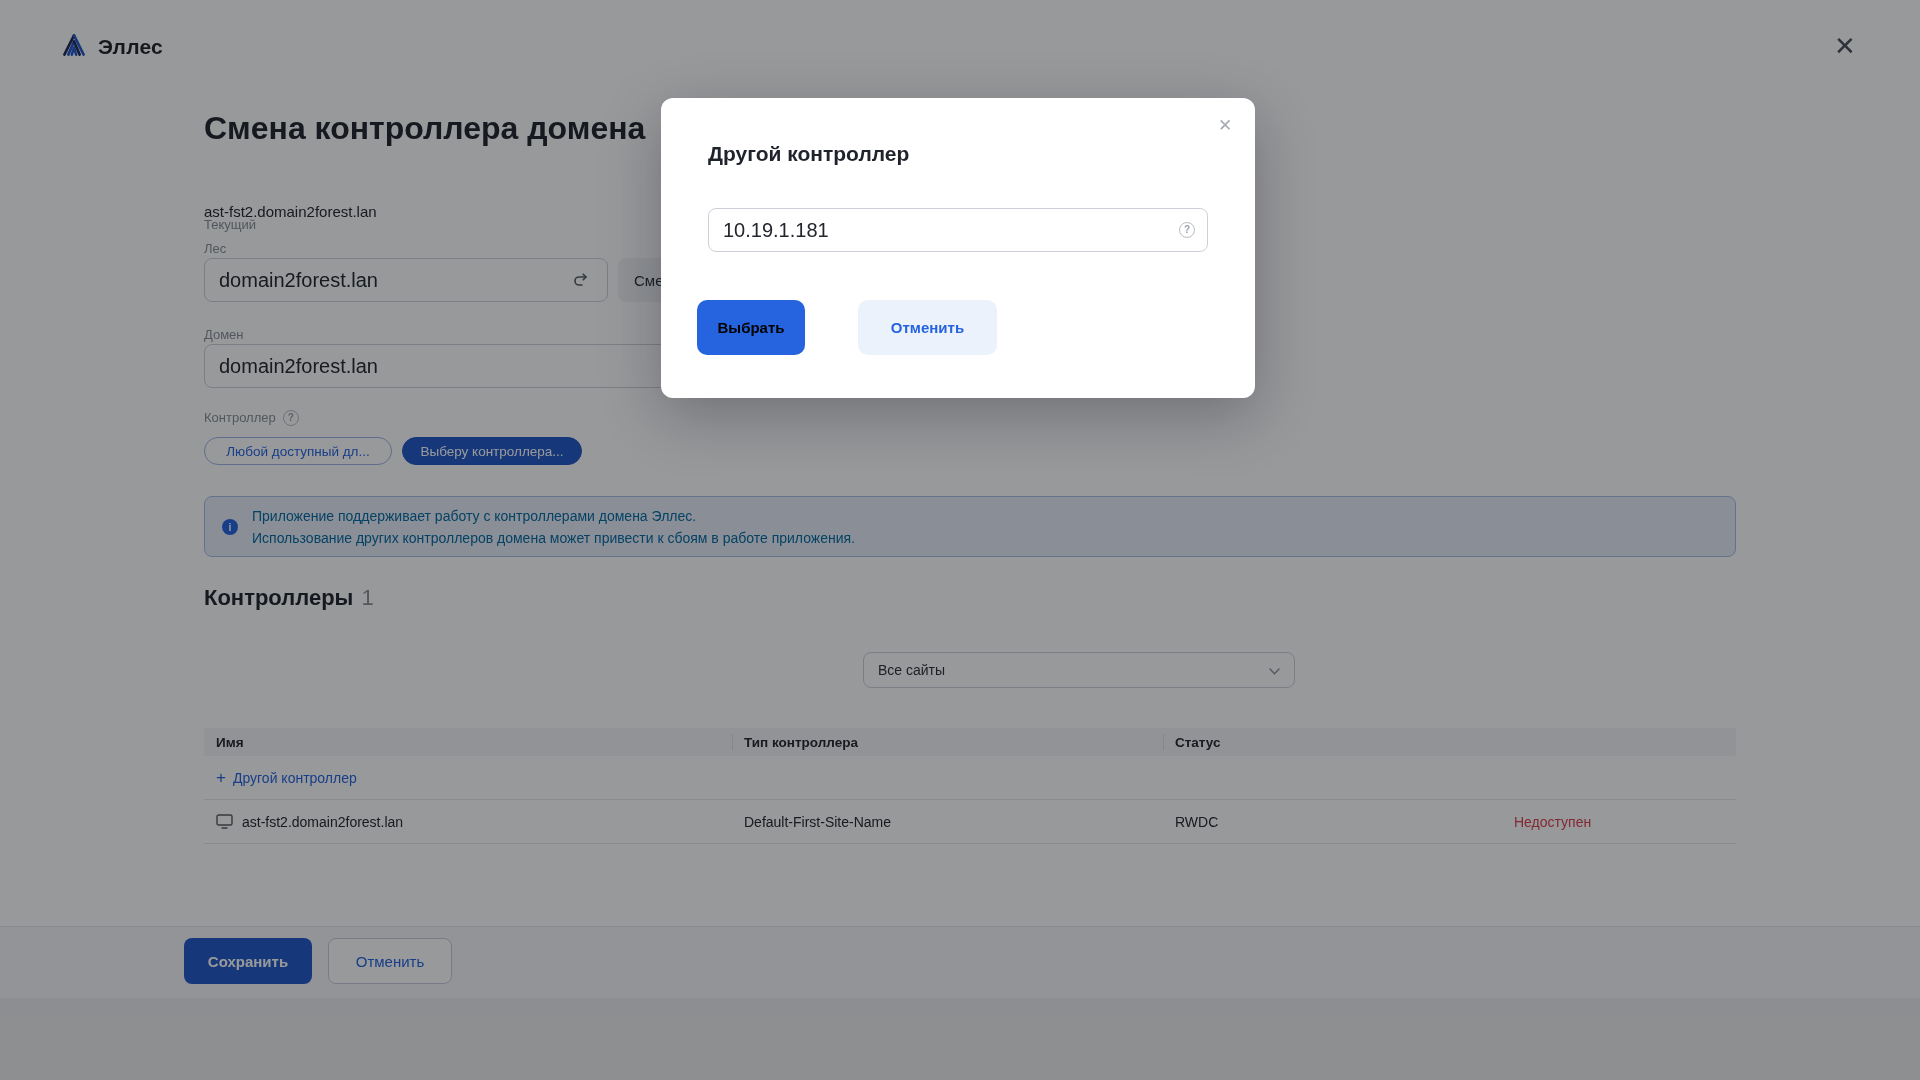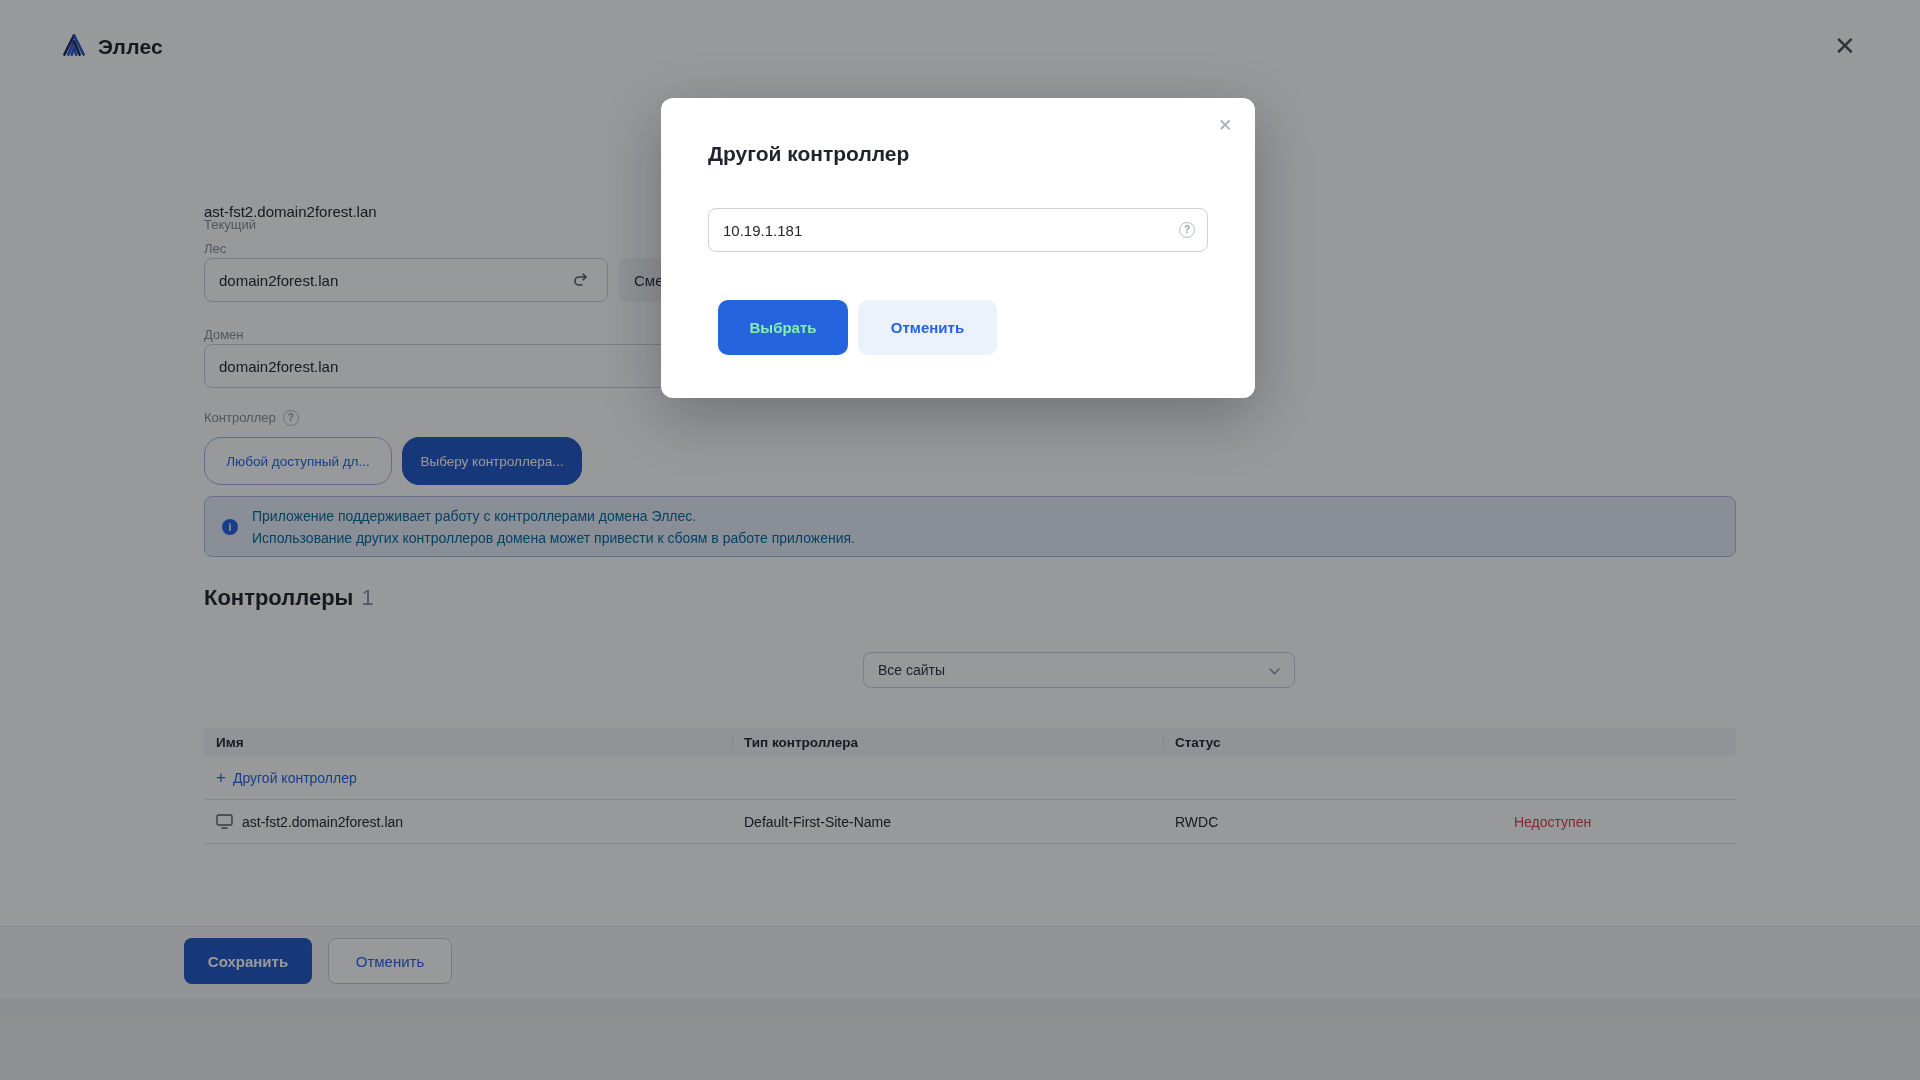--- a/index.html
+++ b/index.html
@@ -22,37 +22,37 @@
   .page-title { position:absolute; left:204px; top:110px; font-size:32px; font-weight:700; color:#1F232B; }
 
   .field-label { font-size:13px; color:#878D96; }
   .field-value { font-size:15px; color:#23262C; }
 
   .lbl-current { left:204px; top:184px;margin-top:33px; }
   .val-current { left:204px; top:203px; }
 
   .lbl-forest { left:204px; top:241px;text-align:right; }
   .input { border:1px solid #CDD1D7; border-radius:8px; background:#fff;
-    font-family:inherit; font-size:15px; color:#23262C; padding:0 36px 0 14px; outline:none; }
+    font-family:inherit; font-size:20px; color:#23262C; padding:0 36px 0 14px; outline:none; }
   .input::placeholder { color:#A3A8B0; }
   .inp-forest { left:204px; top:258px; width:404px; height:44px; }
   .undo-ic { left:572px; top:271px; width:18px; height:18px; }
 
   .btn-change { left:618px; top:258px; width:130px; height:44px; background:#F2F3F5;
     border:none; border-radius:8px; font-family:inherit; font-size:15px; color:#2B2F36;
     text-align:left; padding:0 16px; cursor:pointer; }
 
   .lbl-domain { left:204px; top:327px; }
   .inp-domain { left:204px; top:344px; width:600px; height:44px; }
 
   .lbl-controller { left:204px; top:410px; display:flex; align-items:flex-start; gap:7px; }
   .help-circle { width:16px; height:16px; border:1.3px solid #B9BEC5; border-radius:50%;
     font-size:10px; line-height:13px; text-align:center; color:#9AA0A8; font-weight:700; }
 
-  .pill { position:absolute; top:437px; height:48px; border-radius:17px; font-size:13.5px;
+  .pill { position:absolute; top:437px; height:28px; border-radius:17px; font-size:13.5px;
     display:flex; align-items:center; justify-content:center; cursor:pointer; font-family:inherit; }
   .pill-any { left:204px; width:188px; background:#fff; border:1px solid #9FB4E6; color:#2563DF; }
   .pill-self { left:402px; width:180px; background:#2057C4; border:1px solid #2057C4; color:#fff; }
 
   .notice { left:204px; top:496px; width:1532px; height:61px; background:#E7EDF7;
     border:1px solid #A4BDE4; border-radius:8px; display:flex; align-items:center; }
   .info-ic { width:16px; height:16px; min-width:16px; background:#2563DF; border-radius:50%;
     color:#fff; font-size:10.5px; font-weight:700; line-height:16px; text-align:center;
     margin:0 14px 0 17px; }
   .notice-text { font-size:14px; color:#0369a1; line-height:22px; }
@@ -97,22 +97,22 @@
   .dim { position:absolute; inset:0; background:rgba(10,12,16,0.42); z-index:50; }
 
   .modal { position:absolute; left:661px; top:98px; width:594px; height:300px; background:#fff;
     border-radius:12px; box-shadow:0 18px 60px rgba(10,14,25,.28); z-index:60; }
   .modal-close { position:absolute; right:20px; top:18px; width:20px; height:20px;
     font-size:17px; line-height:20px; text-align:center; color:#A6ABB3; cursor:pointer; }
   .modal-title { position:absolute; left:47px; top:44px; font-size:21px; font-weight:700; color:#1F232B; }
   .modal-input { position:absolute; left:47px; top:110px; width:500px; height:44px; }
   .modal-input .input { width:100%; height:100%; }
   .modal-help { position:absolute; right:13px; top:14px; }
-  .btn-select { position:absolute; left:57px; top:202px; width:130px; height:55px;
-    background:#2563DF; color:#86efac; border-radius:10px; }
+  .btn-select { position:absolute; left:36px; top:202px; width:108px; height:55px;
+    background:#2563DF; color:#000000; border-radius:10px; }
   .btn-cancel-modal { position:absolute; left:197px; top:202px; width:139px; height:55px;
     background:#EBF2FC; color:#2563DF; border-radius:10px; }
 </style>
 </head>
 <body>
 
 <div class="app">
 
   <div class="brand">
     <span>
@@ -121,20 +121,21 @@
         <path d="M16 5 L27 27" stroke="#2456CF" stroke-width="3"></path>
         <path d="M9.5 27 L16 12" stroke="#2456CF" stroke-width="3"></path>
         <path d="M16 12 L22.5 27" stroke="#1B2B52" stroke-width="3"></path>
         <path d="M13.5 27 L16 19 L18.5 27" stroke="#2456CF" stroke-width="3"></path>
       </svg>
     </span>
     <span class="brand-name">Эллес</span>
   </div>
   <div class="win-close">✕</div>
 
+  <h1 class="page-title">Смена контроллера домена</h1>
 
   <div class="abs field-label lbl-current">Текущий</div>
   <div class="abs field-value val-current">ast-fst2.domain2forest.lan</div>
 
   <div class="abs field-label lbl-forest">Лес</div>
   <input class="abs input inp-forest" value="domain2forest.lan" style="">
   <span class="abs undo-ic">
     <svg width="18" height="18" viewBox="0 0 18 18" fill="none" stroke="#555B63" stroke-width="1.6" stroke-linecap="round" stroke-linejoin="round">
       <path d="M14 6 H7 A4 4 0 0 0 7 14 H10"></path>
       <path d="M11.2 3.2 L14 6 L11.2 8.8"></path>

